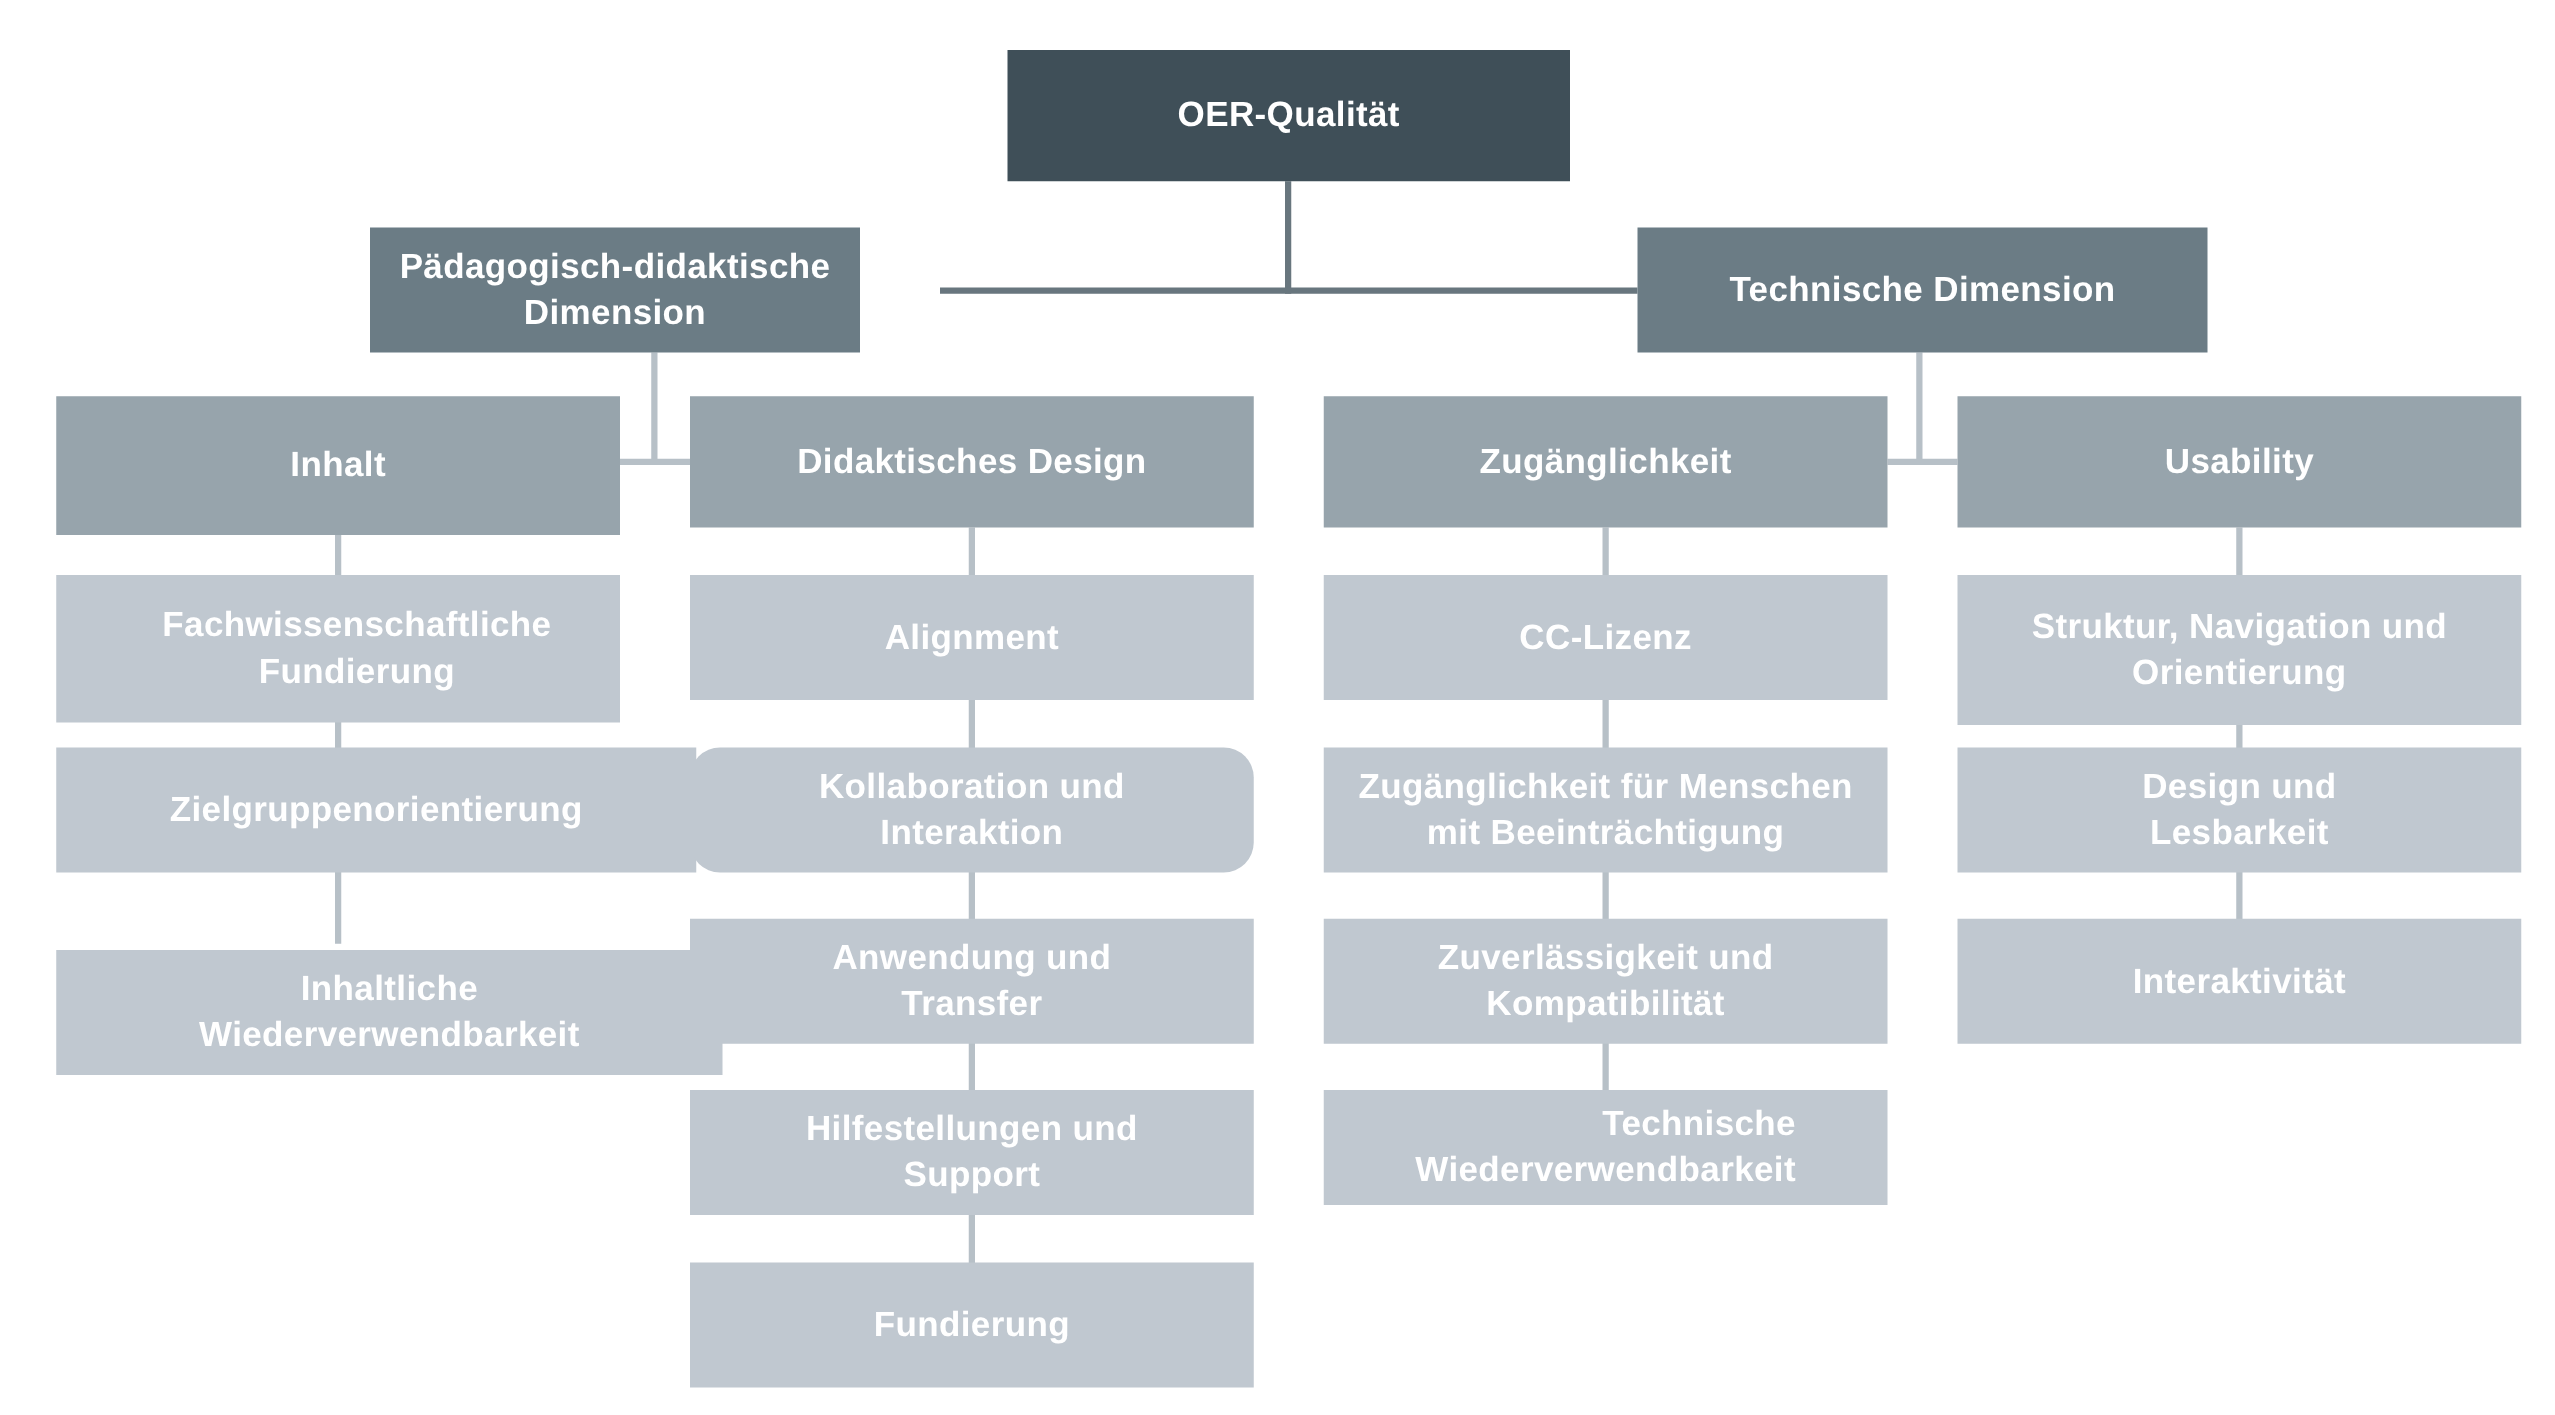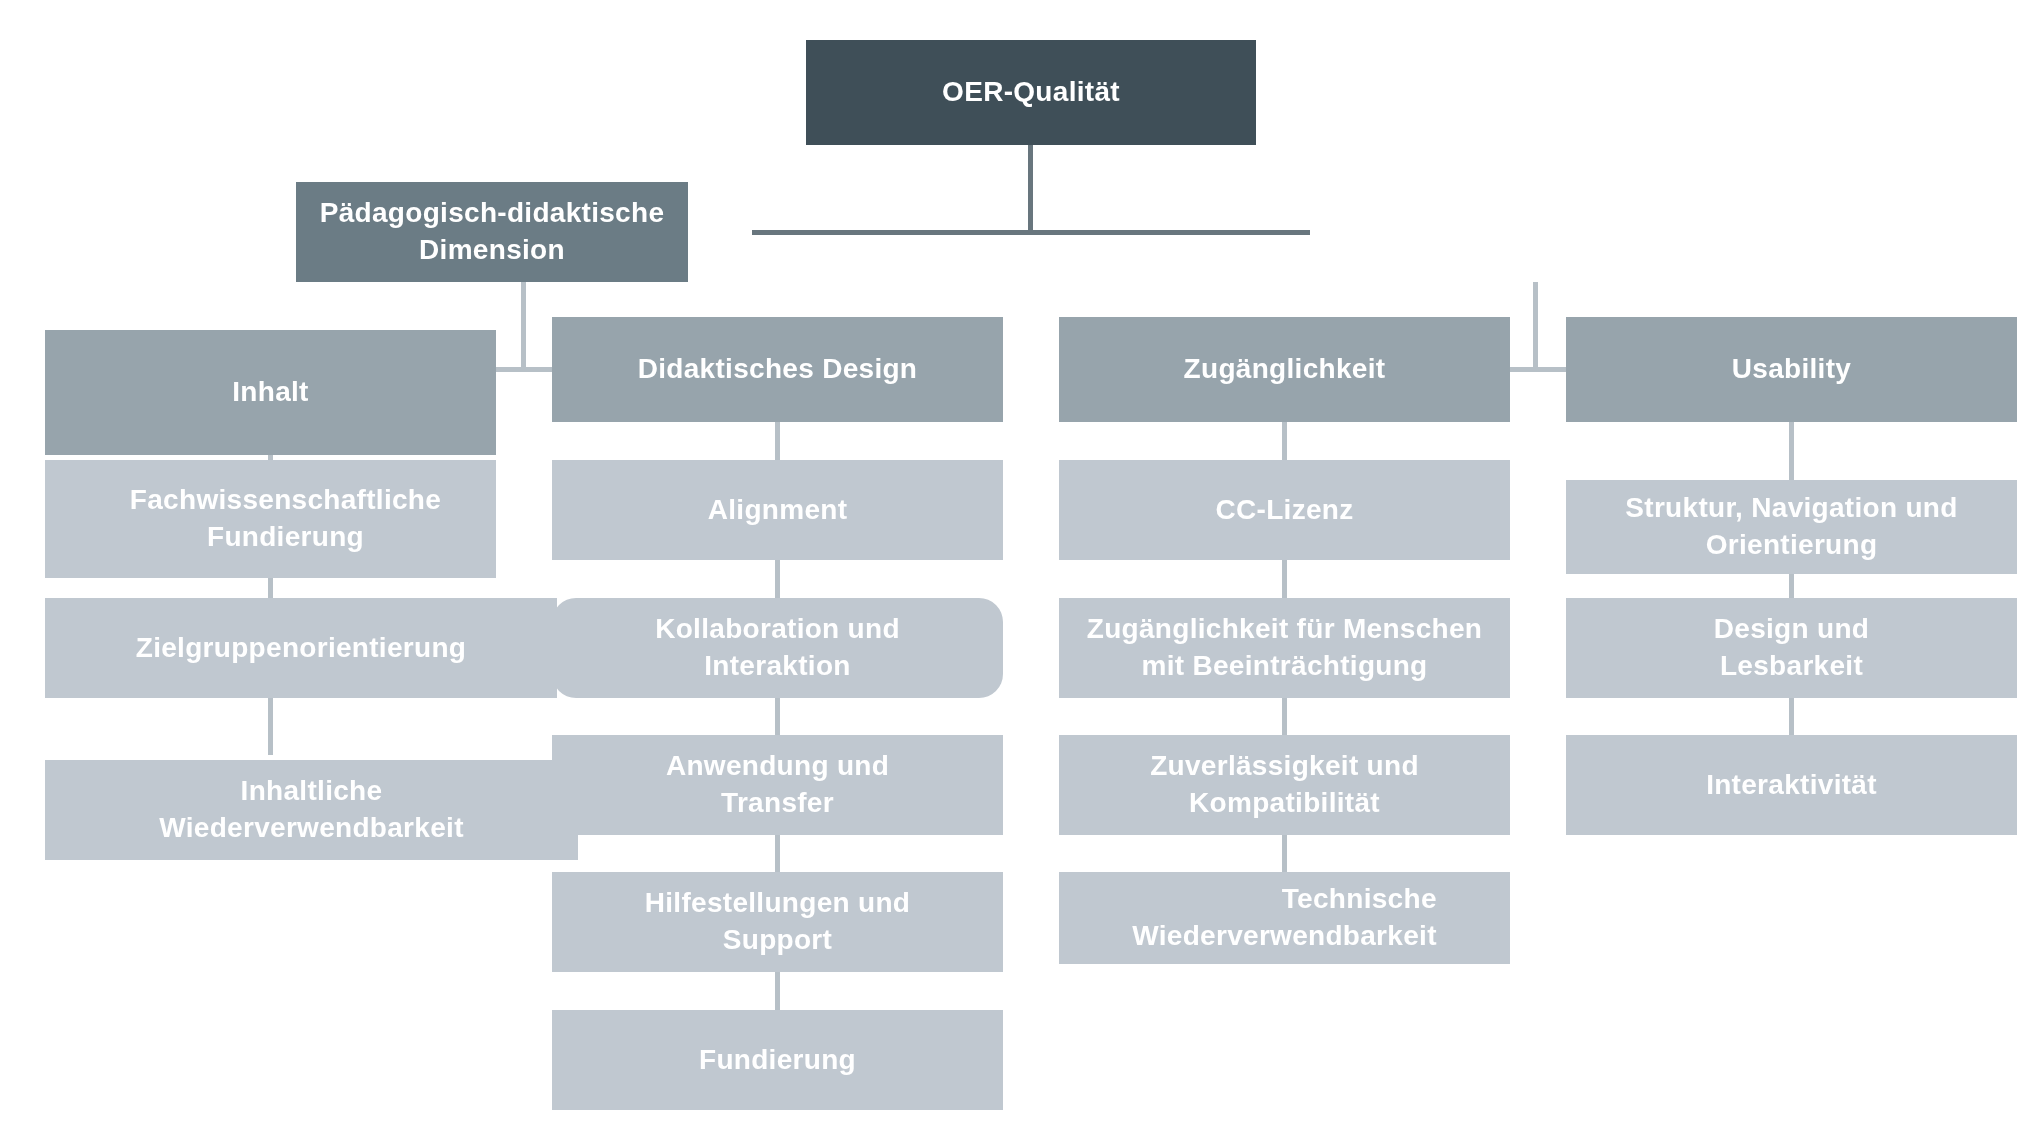--- a/index.html
+++ b/index.html
@@ -57,22 +57,23 @@
 
   <div class="conn light" style="left:256px;top:410px;width:5px;height:333px;"></div>
   <div class="conn light" style="left:763px;top:410px;width:5px;height:608px;"></div>
   <div class="conn light" style="left:1270px;top:410px;width:5px;height:470px;"></div>
   <div class="conn light" style="left:1777px;top:410px;width:5px;height:333px;"></div>
 
   <div class="box l1" style="left:794px;top:28px;width:450px;height:105px;">OER-Qualität</div>
 
   <div class="box l2" style="left:284px;top:170px;width:392px;height:100px;">Pädagogisch-didaktische
 Dimension</div>
+  <div class="box l2" style="left:1298px;top:170px;width:456px;height:100px;">Technische Dimension</div>
 
-  <div class="box l3" style="left:33px;top:318px;width:451px;height:125px;">Inhalt</div>
+  <div class="box l3" style="left:33px;top:305px;width:451px;height:111px;">Inhalt</div>
   <div class="box l3" style="left:540px;top:305px;width:451px;height:105px;">Didaktisches Design</div>
   <div class="box l3" style="left:1047px;top:305px;width:451px;height:105px;">Zugänglichkeit</div>
   <div class="box l3" style="left:1554px;top:305px;width:451px;height:105px;">Usability</div>
 
   <div class="box l4" style="left:33px;top:448px;width:451px;height:118px;padding-left:40px;">Fachwissenschaftliche
 Fundierung</div>
   <div class="box l4" style="left:33px;top:586px;width:512px;height:100px;">Zielgruppenorientierung</div>
   <div class="box l4" style="left:33px;top:748px;width:533px;height:100px;">Inhaltliche
 Wiederverwendbarkeit</div>
 
@@ -86,19 +87,19 @@
   <div class="box l4" style="left:540px;top:998px;width:451px;height:100px;">Fundierung</div>
 
   <div class="box l4" style="left:1047px;top:448px;width:451px;height:100px;">CC-Lizenz</div>
   <div class="box l4" style="left:1047px;top:586px;width:451px;height:100px;">Zugänglichkeit für Menschen
 mit Beeinträchtigung</div>
   <div class="box l4" style="left:1047px;top:723px;width:451px;height:100px;">Zuverlässigkeit und
 Kompatibilität</div>
   <div class="box l4" style="left:1047px;top:860px;width:451px;height:92px;text-align:right;">Technische
 Wiederverwendbarkeit</div>
 
-  <div class="box l4" style="left:1554px;top:468px;width:451px;height:94px;">Struktur, Navigation und
+  <div class="box l4" style="left:1554px;top:448px;width:451px;height:120px;">Struktur, Navigation und
 Orientierung</div>
   <div class="box l4" style="left:1554px;top:586px;width:451px;height:100px;">Design und
 Lesbarkeit</div>
   <div class="box l4" style="left:1554px;top:723px;width:451px;height:100px;">Interaktivität</div>
 
 </div>
 
 </body></html>

